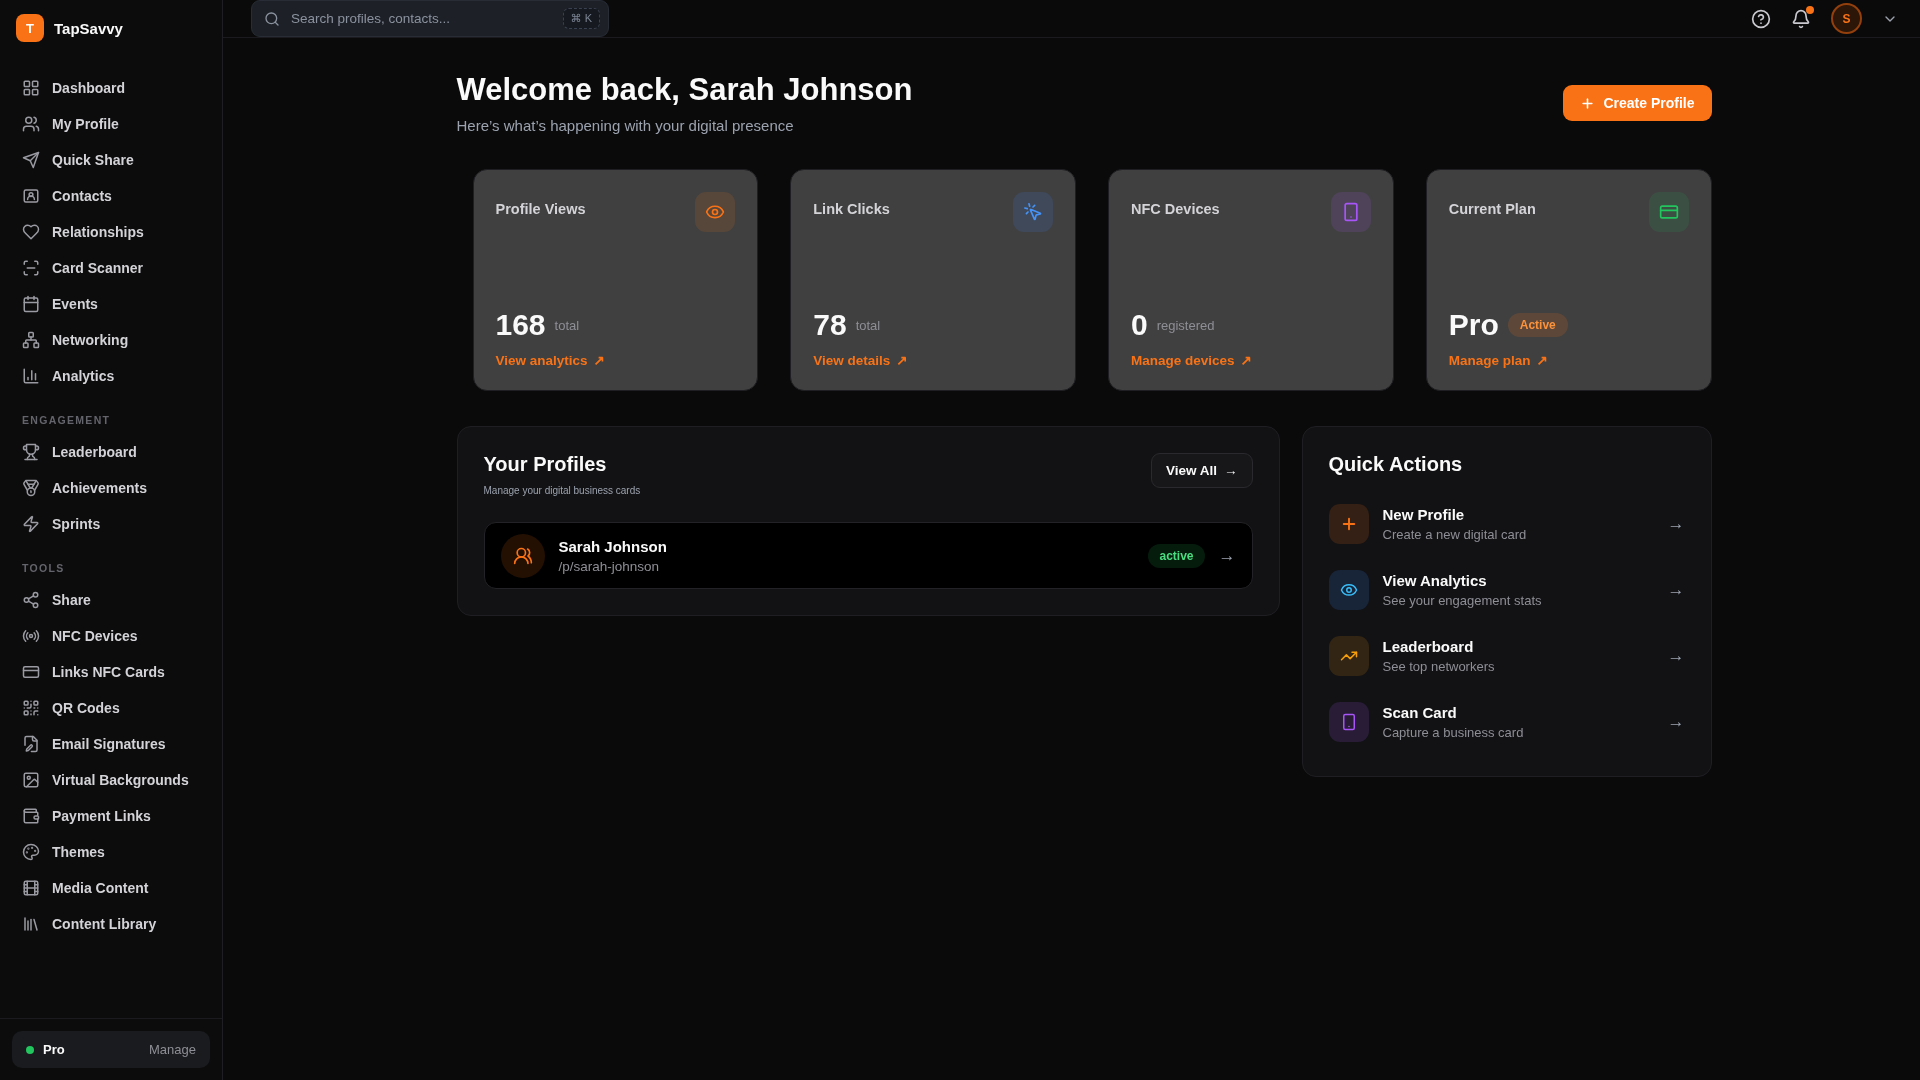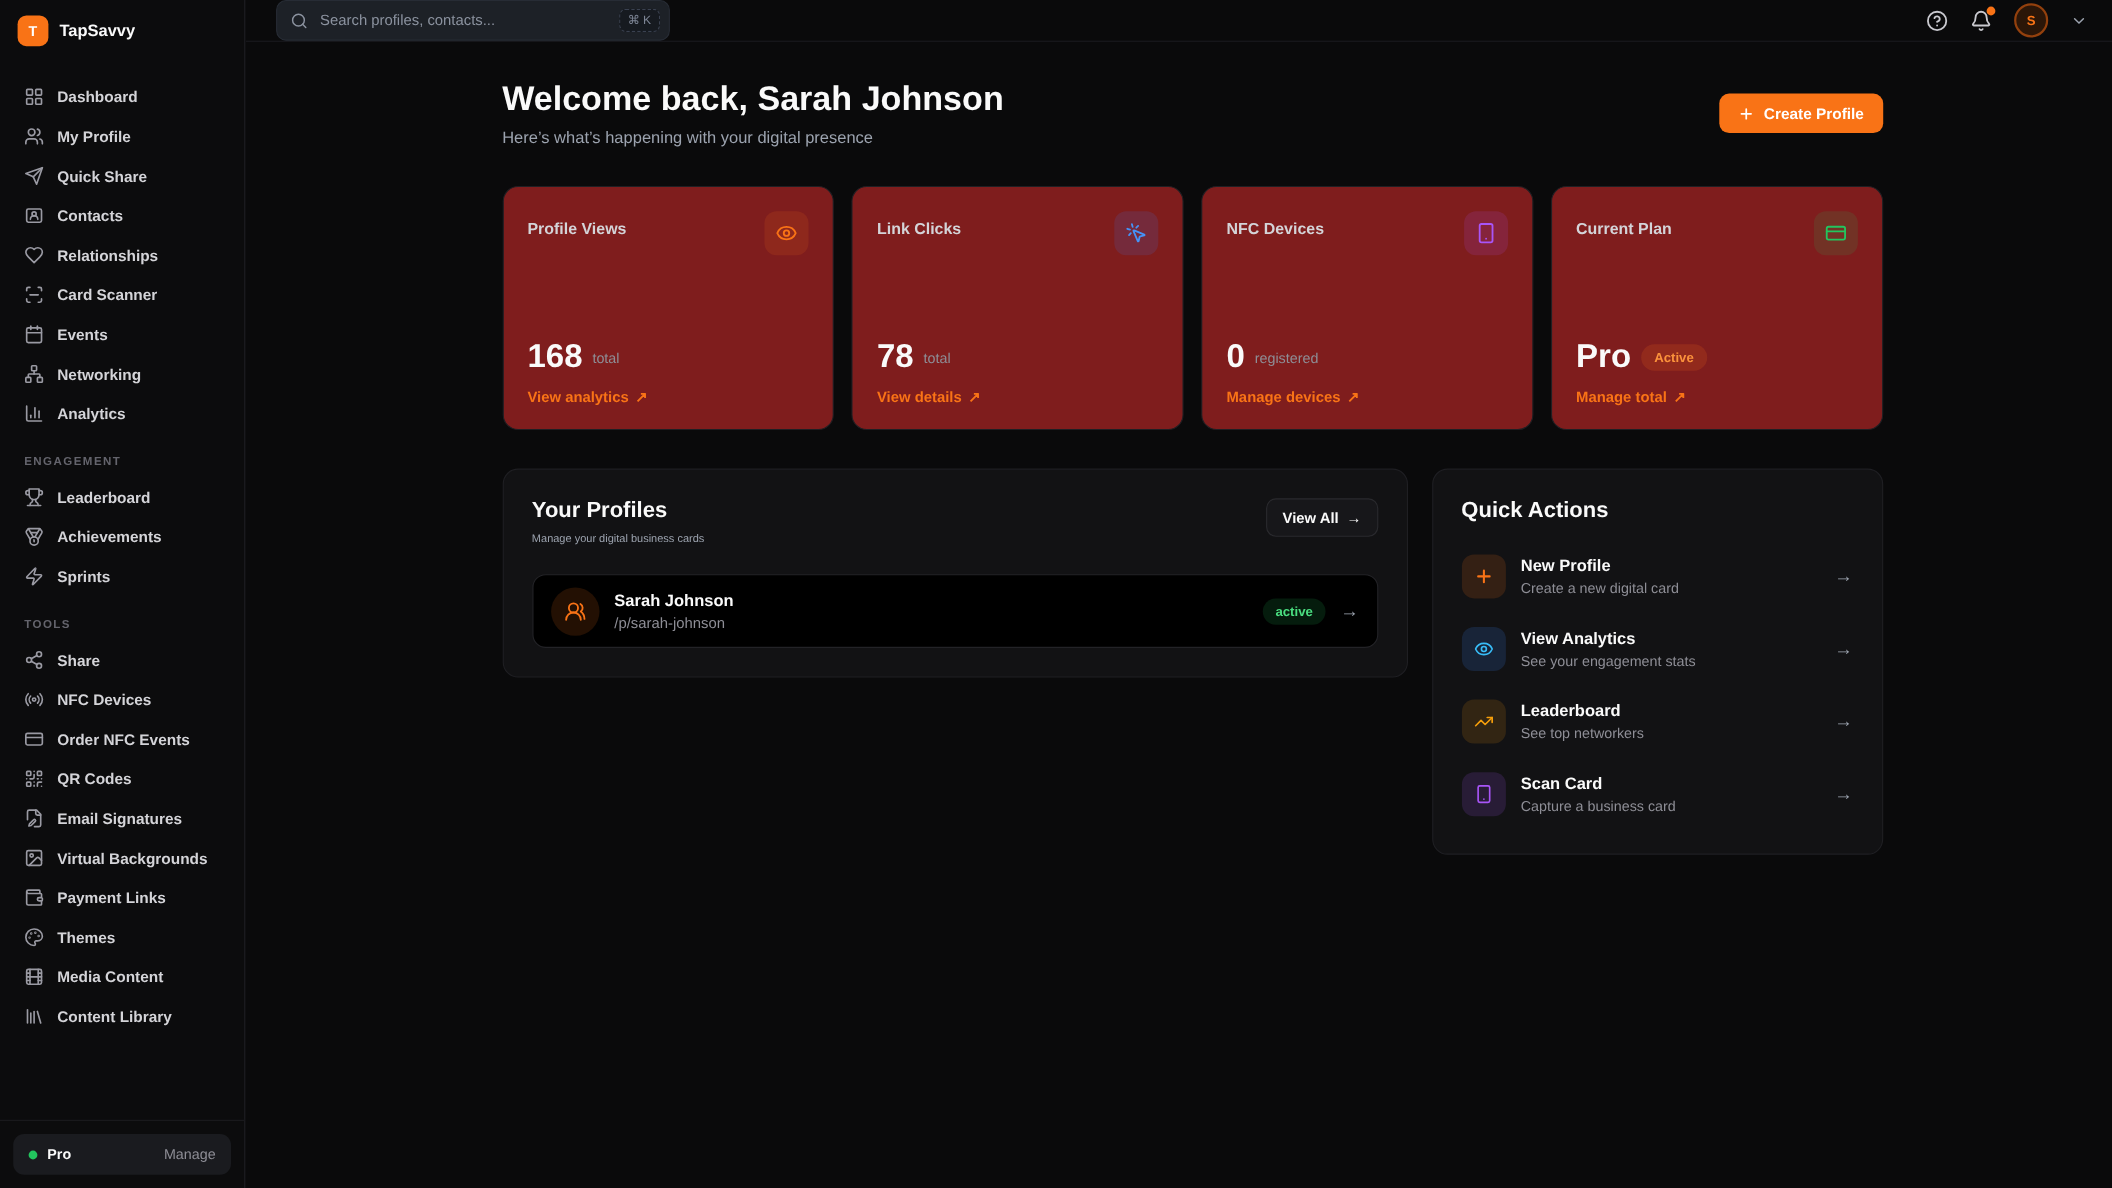--- a/index.html
+++ b/index.html
@@ -61,22 +61,22 @@
   .content { width:1280px; margin:0 auto; padding-top:34px;padding-left:25px; }
   .page-head { display:flex; justify-content:space-between; align-items:flex-start; }
   .h1 { font-size:31px; font-weight:bold; margin:0 0 9px; }
   .subtitle { color:#9ca3af; font-size:15px; }
   .btn-primary { margin-top:13px; background:#f97316; color:#fff; border:none; cursor:pointer;
     border-radius:9px; padding:10px 17px; font-size:14px; font-weight:bold;
     display:flex; align-items:center; gap:8px; font-family:"Liberation Sans", sans-serif; }
   .btn-primary .ic { width:15px; height:15px; }
 
   .stats { display:grid; grid-template-columns:repeat(4,1fr); gap:16px; margin-top:35px; }
-  .stat-card { background:#7f1d1d; border:1px solid #1f1f23; border-radius:14px;
-    padding:22px; height:222px; display:flex; flex-direction:column; }
+  .stat-card { background:#404040; border:1px solid #1f1f23; border-radius:14px;
+    padding:22px; height:222px; display:flex; flex-direction:column;margin-left:16px; }
   .stat-top { display:flex; justify-content:space-between; align-items:flex-start; }
   .stat-label { font-size:14.5px; font-weight:bold; color:#d4d4d8; padding-top:9px; }
   .tile { width:40px; height:40px; border-radius:11px; display:flex; align-items:center; justify-content:center; }
   .tile .ic { width:20px; height:20px; }
   .tile.orange { background:rgba(249,115,22,.13); color:#f97316; }
   .tile.blue   { background:rgba(59,130,246,.14); color:#4593f8; }
   .tile.purple { background:rgba(168,85,247,.14); color:#a855f7; }
   .tile.green  { background:rgba(34,197,94,.13);  color:#22c55e; }
   .stat-value-row { margin-top:auto; display:flex; align-items:center; gap:9px; }
   .stat-value { font-size:30px; font-weight:bold; line-height:1; }
@@ -258,21 +258,21 @@
           <path d="M16.2 7.8c2.3 2.3 2.3 6.1 0 8.5"></path>
           <path d="M19.1 4.9C23 8.8 23 15.2 19.1 19.1"></path>
         </svg>
       <span>NFC Devices</span>
     </div>
     <div class="nav-item">
       <svg class="ic" viewBox="0 0 24 24" fill="none" stroke="currentColor" stroke-width="2" stroke-linecap="round" stroke-linejoin="round">
           <rect x="2" y="5" width="20" height="14" rx="2"></rect>
           <path d="M2 10h20"></path>
         </svg>
-      <span>Order NFC Events</span>
+      <span>Links NFC Cards</span>
     </div>
     <div class="nav-item">
       <svg class="ic" viewBox="0 0 24 24" fill="none" stroke="currentColor" stroke-width="2" stroke-linecap="round" stroke-linejoin="round">
           <rect x="3" y="3" width="5" height="5" rx="1"></rect>
           <rect x="16" y="3" width="5" height="5" rx="1"></rect>
           <rect x="3" y="16" width="5" height="5" rx="1"></rect>
           <path d="M21 16h-3a2 2 0 0 0-2 2v3"></path>
           <path d="M21 21v.01"></path>
           <path d="M12 7v3a2 2 0 0 1-2 2H7"></path>
           <path d="M3 12h.01"></path>
@@ -469,21 +469,21 @@
                 <rect x="2" y="5" width="20" height="14" rx="2"></rect>
                 <path d="M2 10h20"></path>
               </svg>
           </div>
         </div>
         <div class="stat-value-row">
           <span class="stat-value">Pro</span>
           <span class="badge-plan">Active</span>
         </div>
         <div class="stat-link">
-          <span>Manage total</span>
+          <span>Manage plan</span>
           <span>↗</span>
         </div>
       </div>
     </div>
 
     <div class="bottom">
       <section class="panel">
         <div class="panel-head">
           <div>
             <h2 class="panel-title">Your Profiles</h2>

